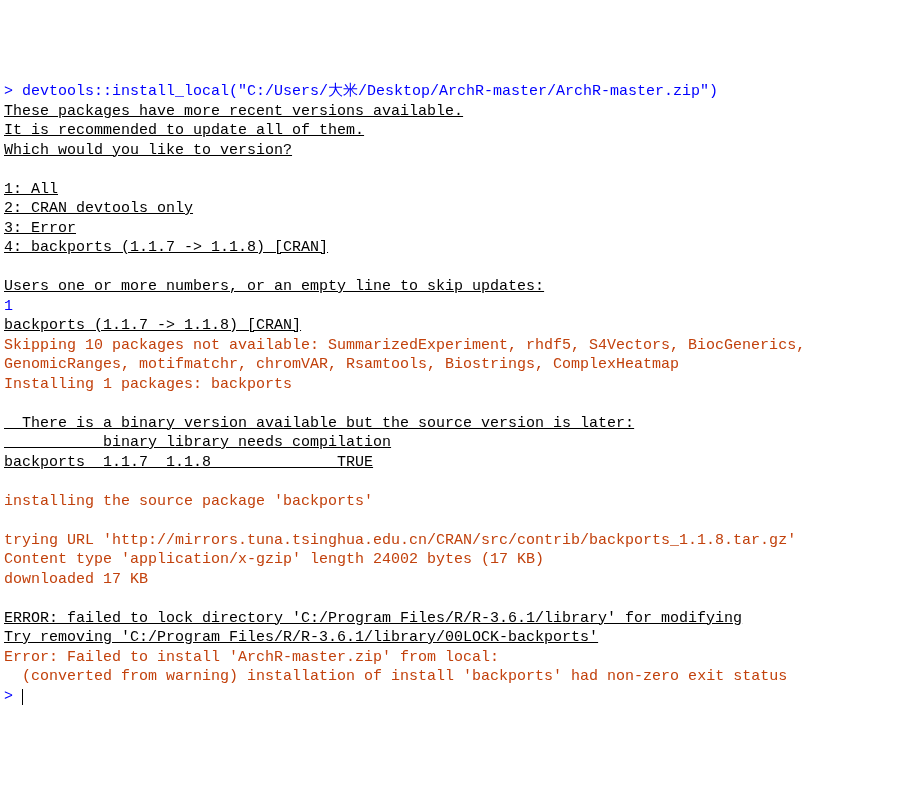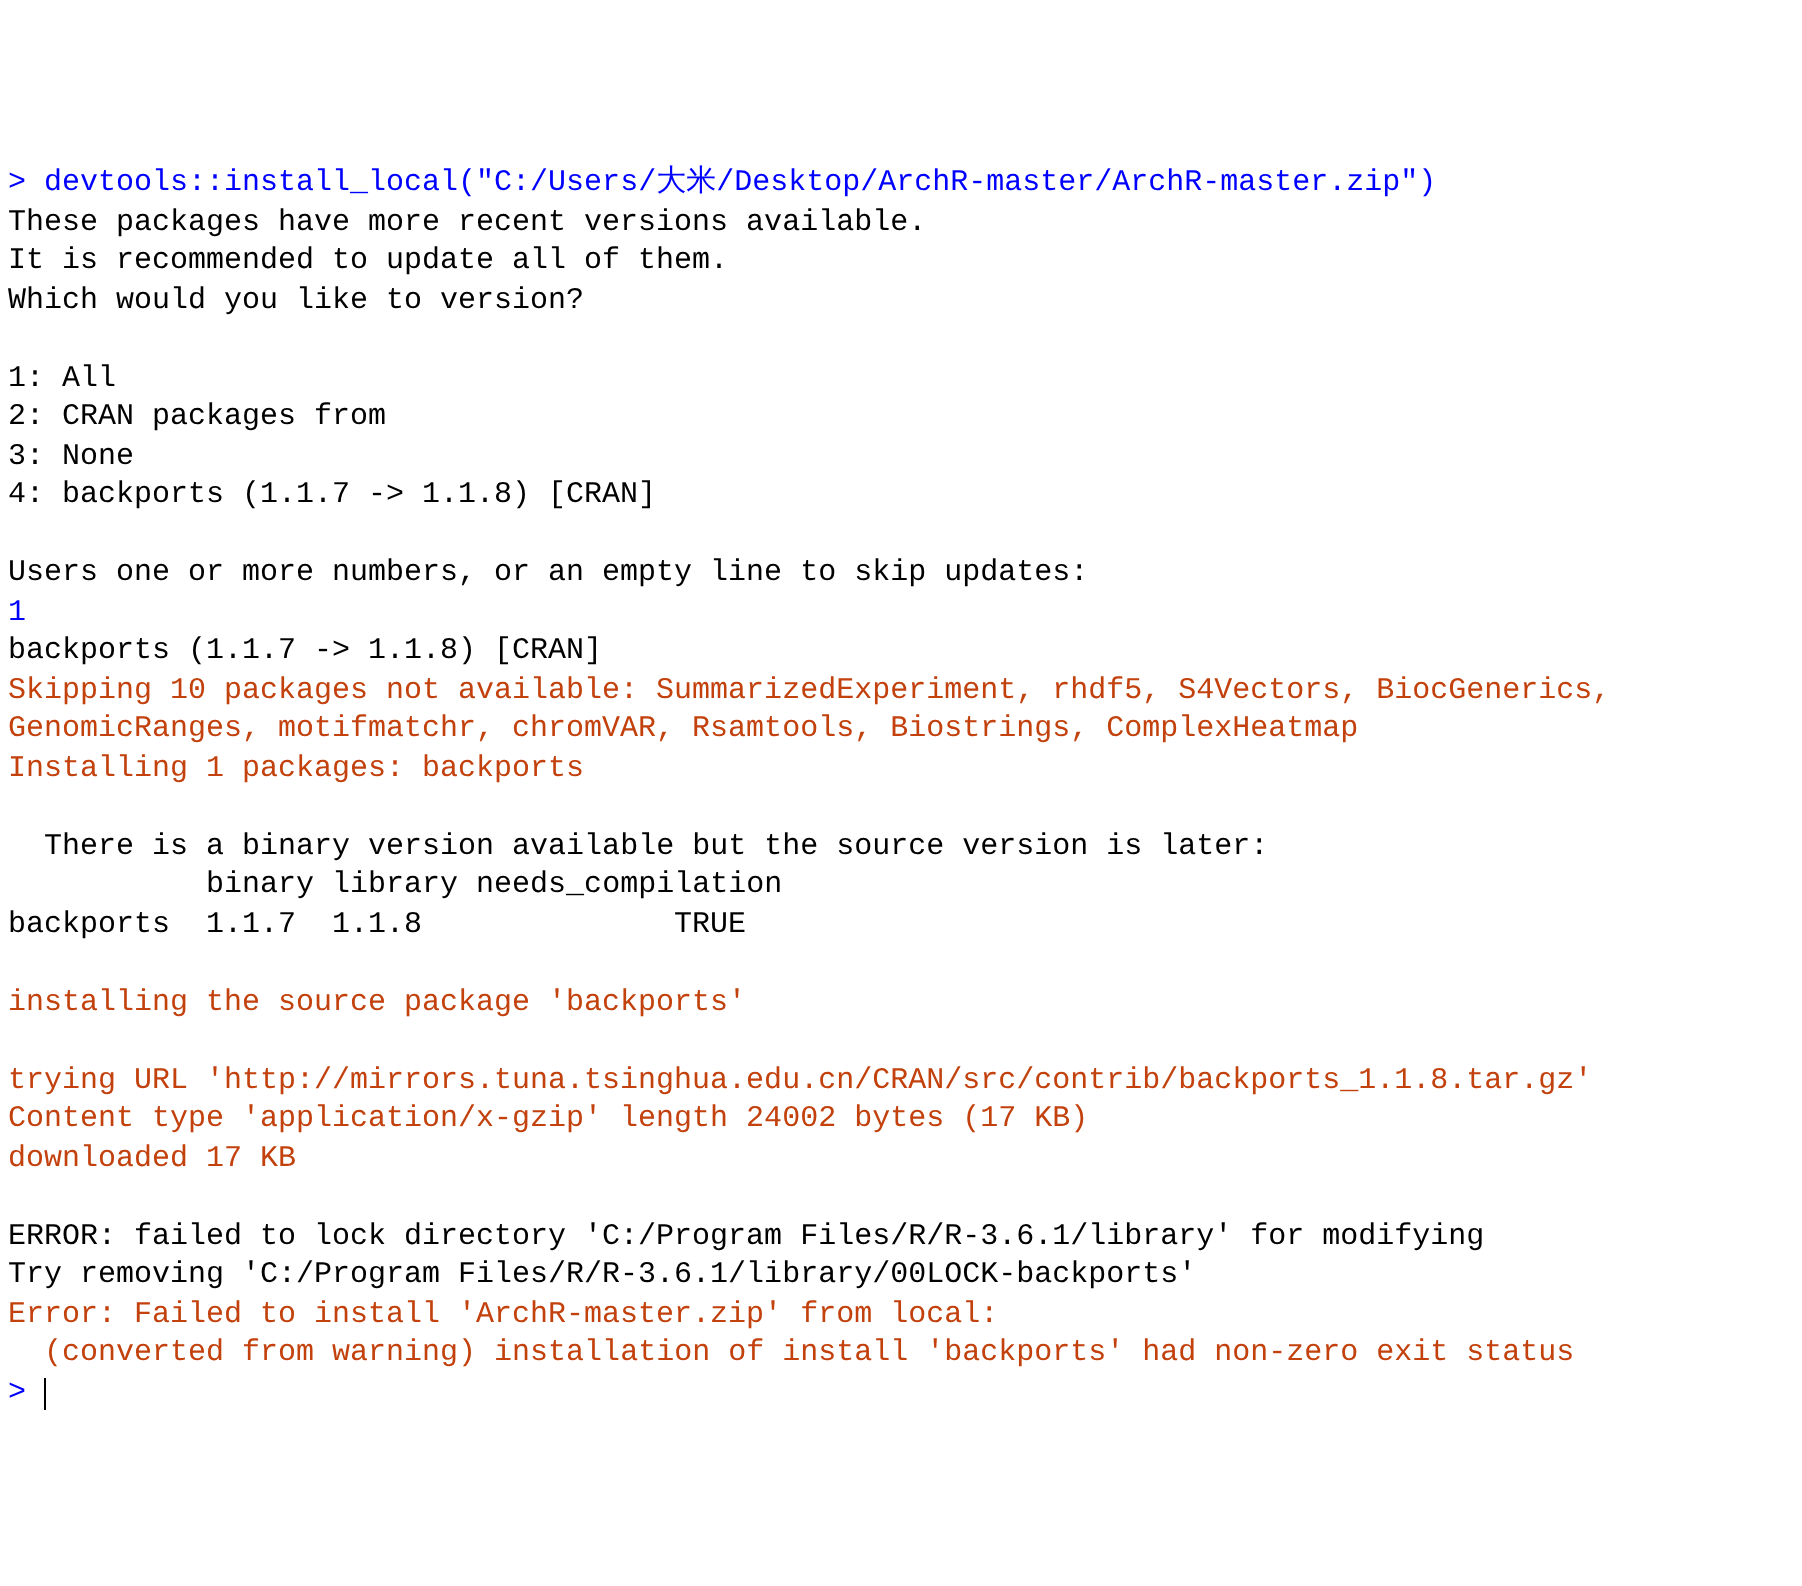--- a/index.html
+++ b/index.html
@@ -8,21 +8,21 @@
     padding: 4px;
     font-family: "Consolas", "Courier New", monospace;
     font-size: 15px;
     line-height: 1.3;
     white-space: pre-wrap;
     word-wrap: break-word;
     color: #000000;
   }
   .prompt { color: #0000ff; }
   .command { color: #0000ff; }
-  .output { color: #000000; }
+  .output { color: #000000; text-decoration: underline; }
   .input { color: #0000ff; }
   .error { color: #c2410c; }
   .cursor {
     display: inline-block;
     width: 1px;
     height: 16px;
     background: #000;
     vertical-align: text-bottom;
   }
 </style>
@@ -30,22 +30,22 @@
 <body>
 
 
 
 <div><span class="prompt">&gt; </span><span class="command">devtools::install_local("C:/Users/大米/Desktop/ArchR-master/ArchR-master.zip")</span>
 <span class="output">These packages have more recent versions available.</span>
 <span class="output">It is recommended to update all of them.</span>
 <span class="output">Which would you like to version?</span>
 
 <span class="output">1: All</span>
-<span class="output">2: CRAN packages from</span>
-<span class="output">3: None</span>
+<span class="output">2: CRAN devtools only</span>
+<span class="output">3: Error</span>
 <span class="output">4: backports (1.1.7 -&gt; 1.1.8) [CRAN]</span>
 
 <span class="output">Users one or more numbers, or an empty line to skip updates:</span>
 <span class="input">1</span>
 <span class="output">backports (1.1.7 -&gt; 1.1.8) [CRAN]</span>
 <span class="error">Skipping 10 packages not available: SummarizedExperiment, rhdf5, S4Vectors, BiocGenerics, GenomicRanges, motifmatchr, chromVAR, Rsamtools, Biostrings, ComplexHeatmap</span>
 <span class="error">Installing 1 packages: backports</span>
 
 <span class="output">  There is a binary version available but the source version is later:</span>
 <span class="output">           binary library needs_compilation</span>

